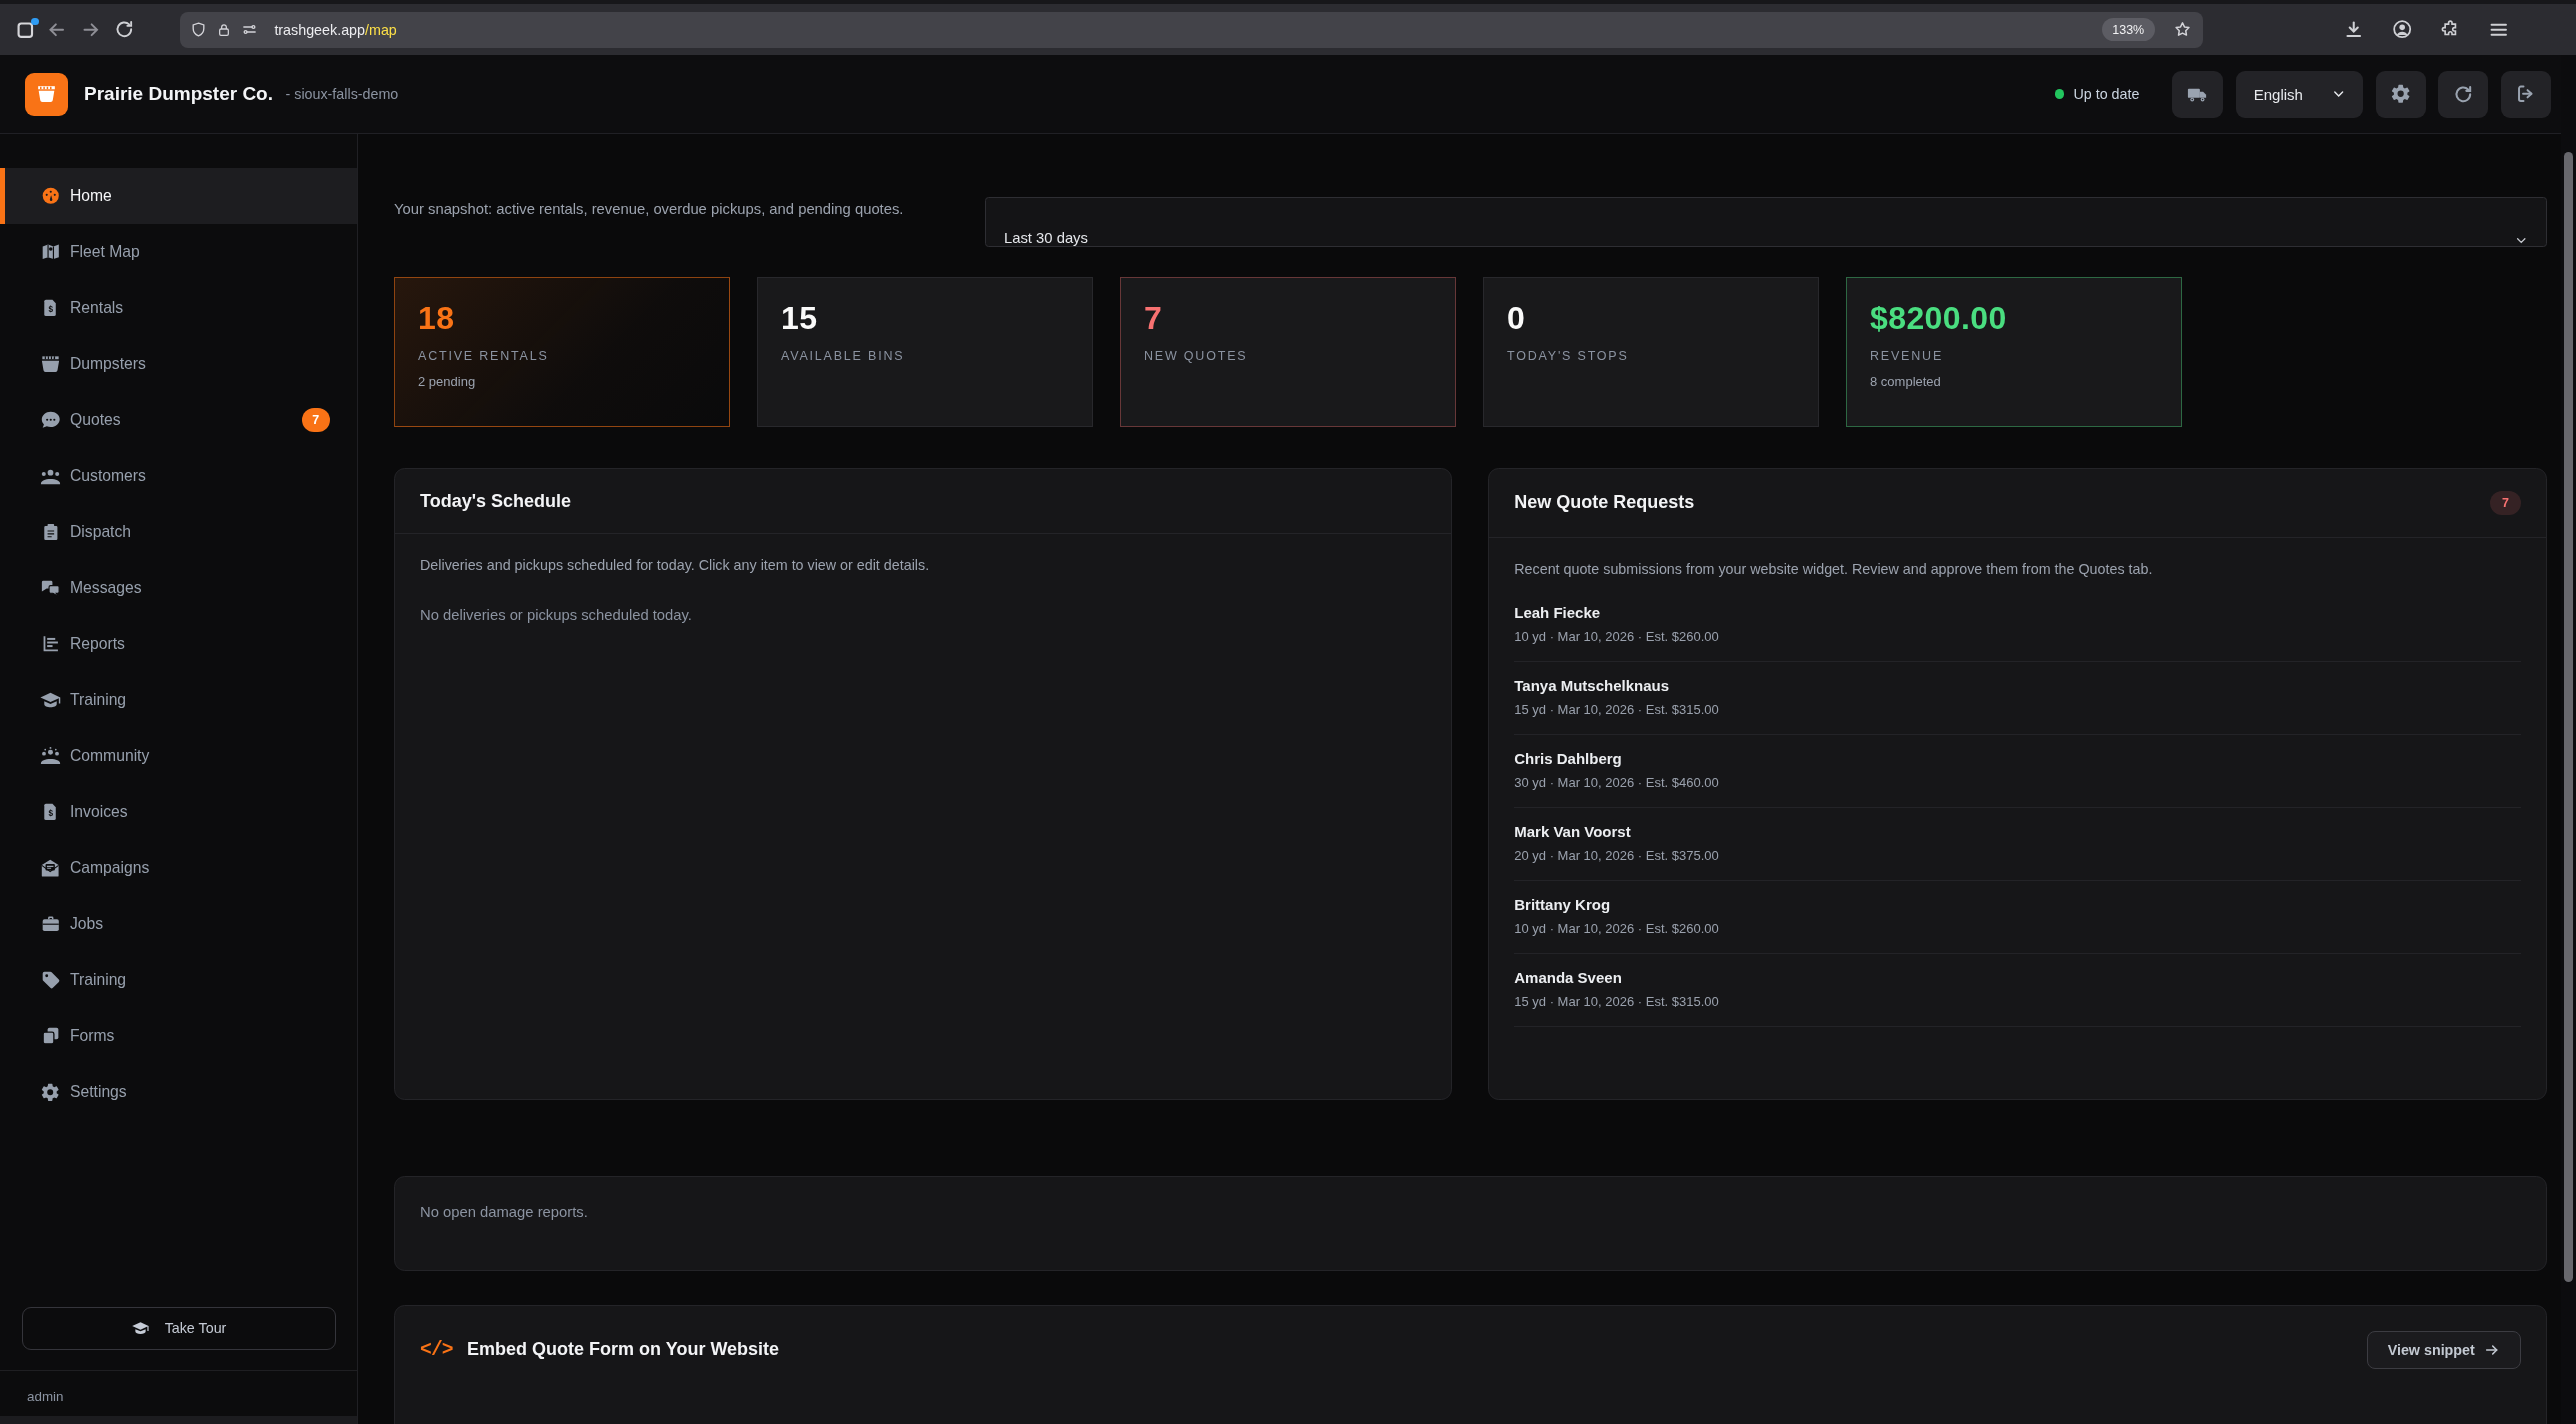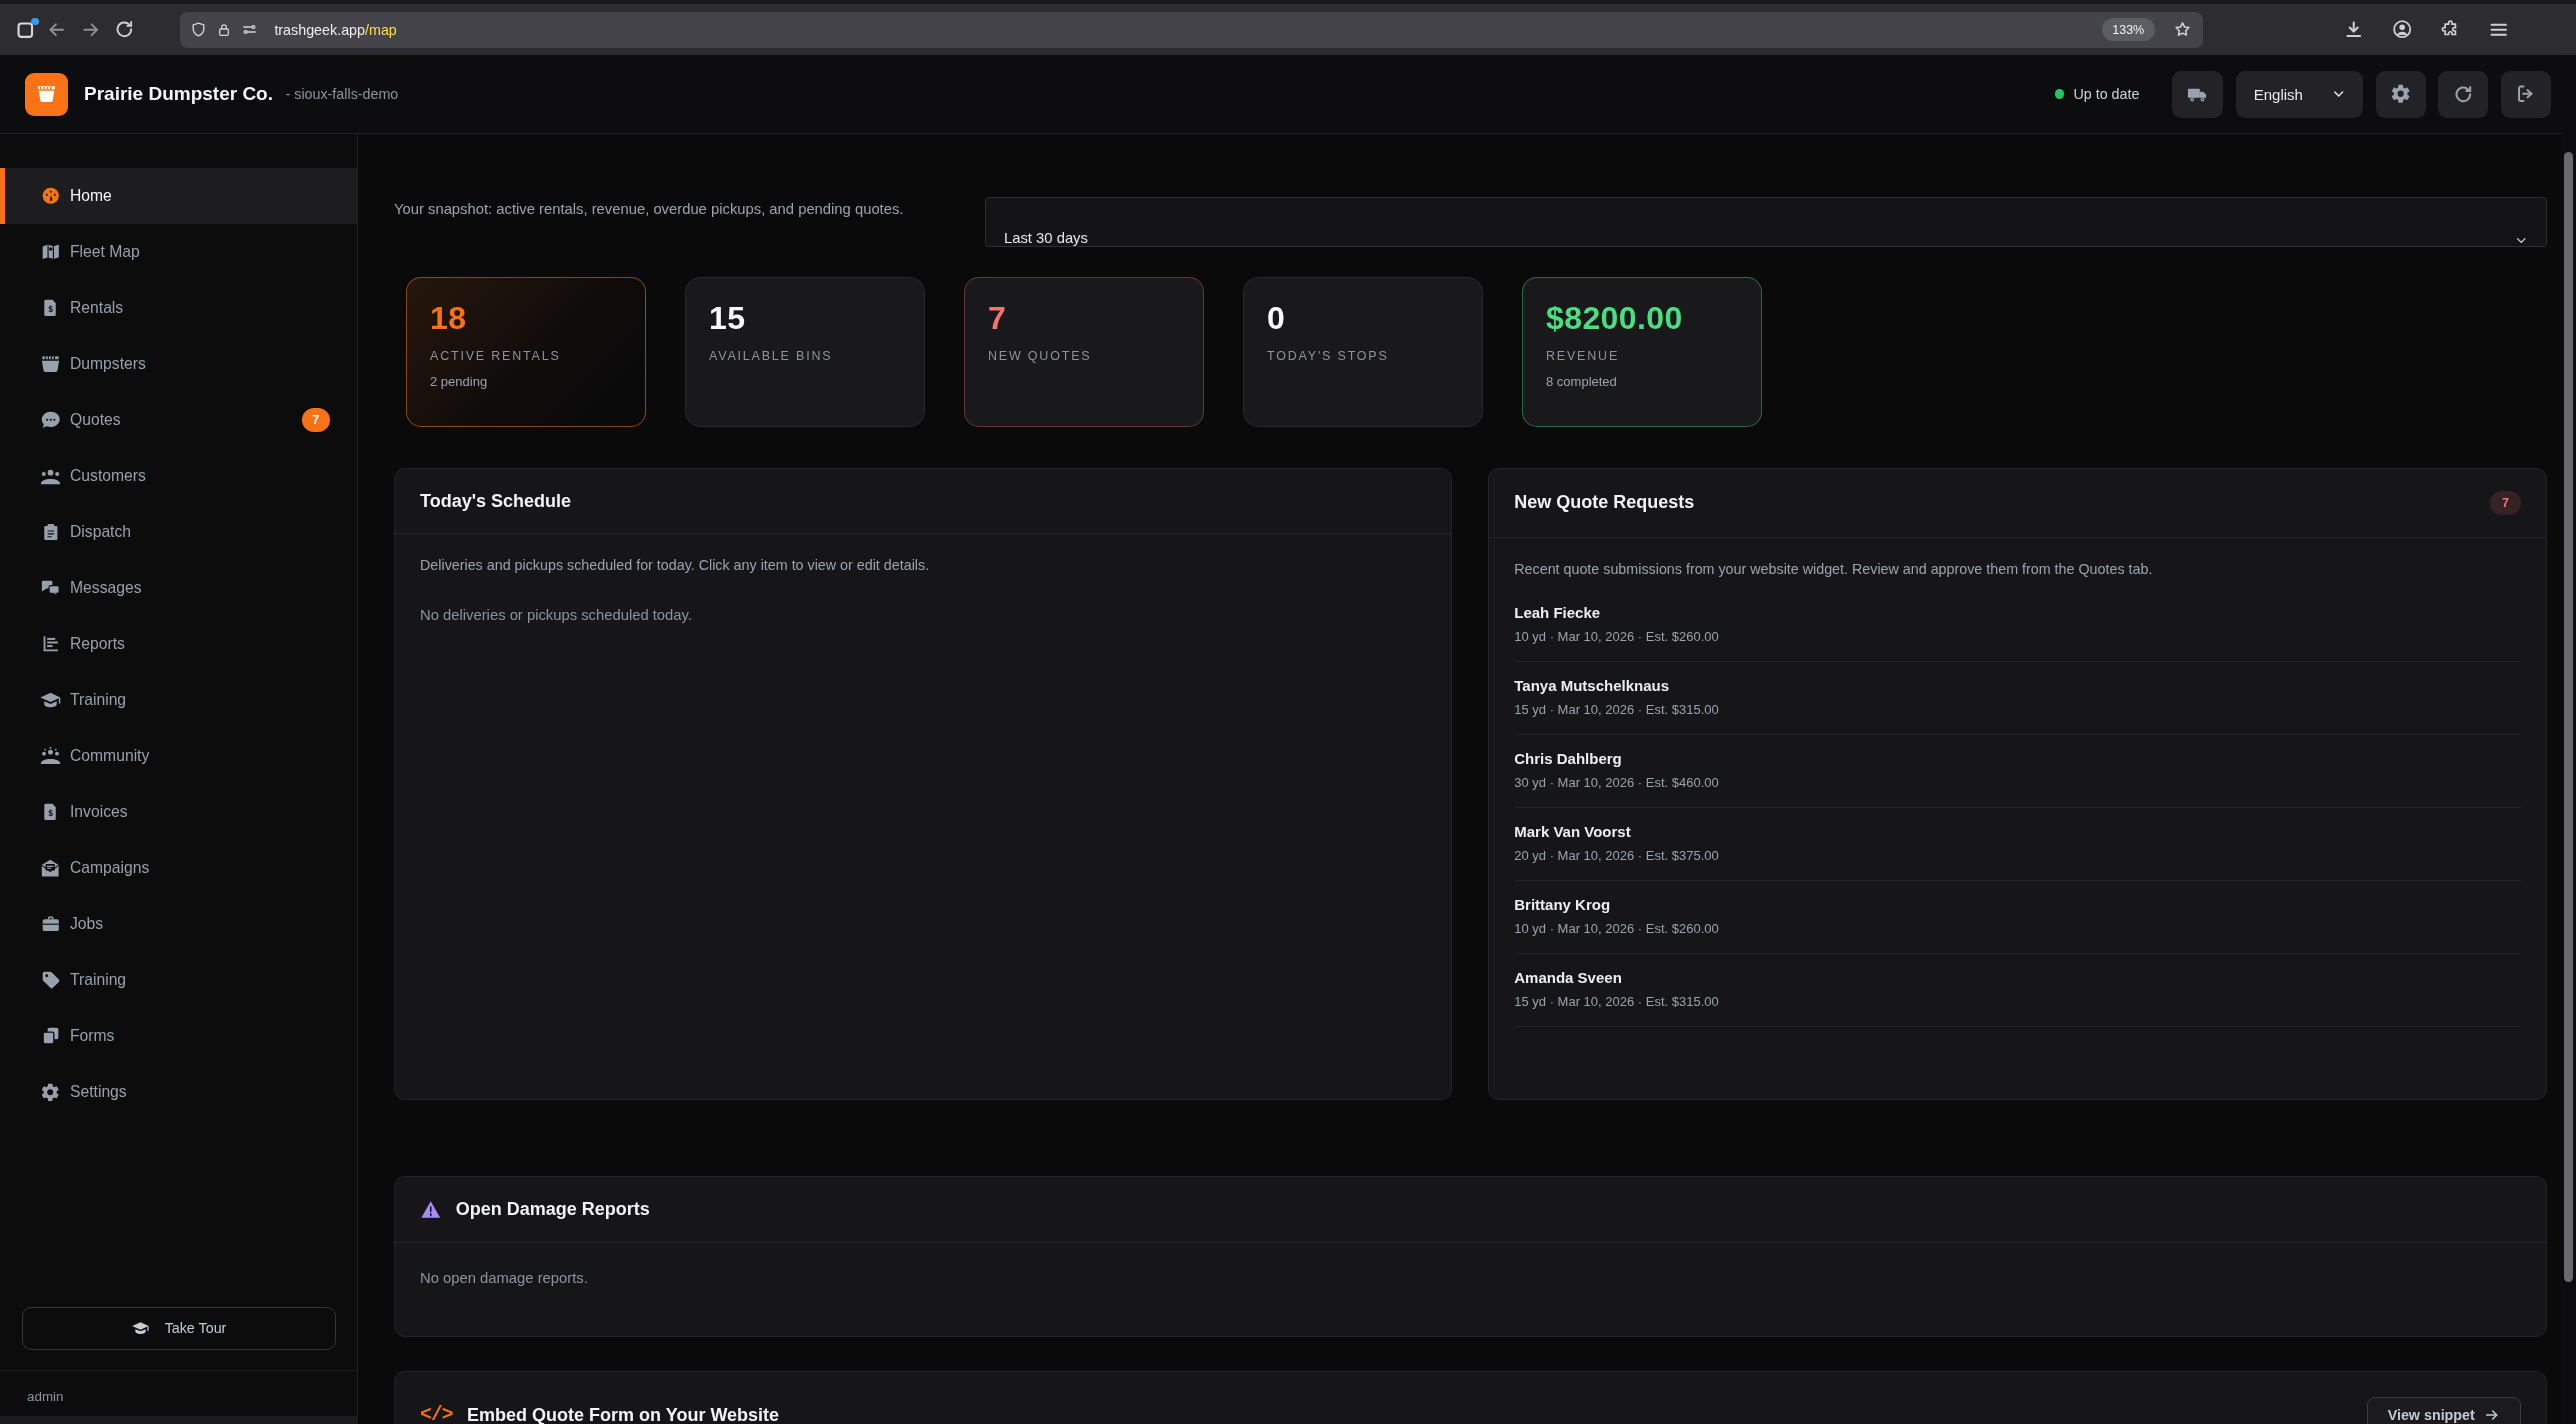--- a/index.html
+++ b/index.html
@@ -63,22 +63,22 @@
 
   
   .main { flex:1; padding:63px 29.5px 0 36px; min-width:0; overflow:hidden; }
   .row1 { display:flex; gap:54px; align-items:flex-start; }
   .snapshot { width:537px; font-size:14.8px; line-height:1.75; color:#9ca3af; flex:0 0 auto; }
   .rangesel { flex:1; height:50px; border:0.9px solid #2e2e33; background:#141416; border-radius:3.6px;
     display:flex; align-items:flex-end; padding:0 18px; color:#e5e7eb; font-size:14.8px; }
   .rangesel .chev { margin-left:auto; color:#c8cbd2; display:flex; }
 
   .stats { display:flex; gap:27px; margin-top:30px; }
-  .stat { width:240px; height:150px; background:#19191b; border:0.9px solid #28282c; border-radius:15px;
-    padding:21.5px 23px; flex:0 0 auto;margin-left:12px; }
+  .stat { width:336px; height:150px; background:#19191b; border:0.9px solid #28282c; border-radius:0;
+    padding:21.5px 23px; flex:0 0 auto; }
   .stat .num { font-size:32px; font-weight:bold; letter-spacing:0.4px; }
   .stat .lbl { margin-top:12.5px; font-size:12.5px; letter-spacing:1.8px; color:#8b93a1; }
   .stat .sub { margin-top:10.7px; font-size:13px; color:#9ca3af; }
   .stat.s-orange { border-color:rgba(249,115,22,.55);
     background:linear-gradient(135deg, rgba(249,115,22,.12), rgba(249,115,22,.02) 60%, transparent); }
   .stat.s-red { border-color:rgba(248,113,113,.35); }
   .stat.s-green { border-color:rgba(74,222,128,.4); }
   .n-orange { color:#f97316; } .n-white { color:#fafafa; } .n-red { color:#f87171; } .n-green { color:#4ade80; }
 
   .cardsrow { display:flex; gap:36px; margin-top:41px; align-items:stretch; }
@@ -542,29 +542,20 @@
               <div class="qitem">
                 <div class="qname">Amanda Sveen</div>
                 <div class="qmeta">15 yd · Mar 10, 2026 · Est. $315.00</div>
               </div>
             </div>
           </div>
         </section>
       </div>
 
       <section class="card widecard">
-        <div class="card-h">
-          <span class="purple">
-            <svg width="21.5" height="21.5" viewBox="0 0 24 24" fill="currentColor">
-                <path d="M12 2.5 1.5 21h21z"></path>
-                <path d="M12 9v5M12 16.5v2" stroke="#161618" stroke-width="1.8" stroke-linecap="round"></path>
-              </svg>
-          </span>
-          <div class="card-title">Open Damage Reports</div>
-        </div>
         <div class="damage-body">
           <div class="emptymsg" style="margin-top:0;">No open damage reports.</div>
         </div>
       </section>
 
       <section class="card embedcard">
         <div class="embed-h">
           <span class="codeicon">&lt;/&gt;</span>
           <div class="card-title">Embed Quote Form on Your Website</div>
           <button class="viewsnip">

